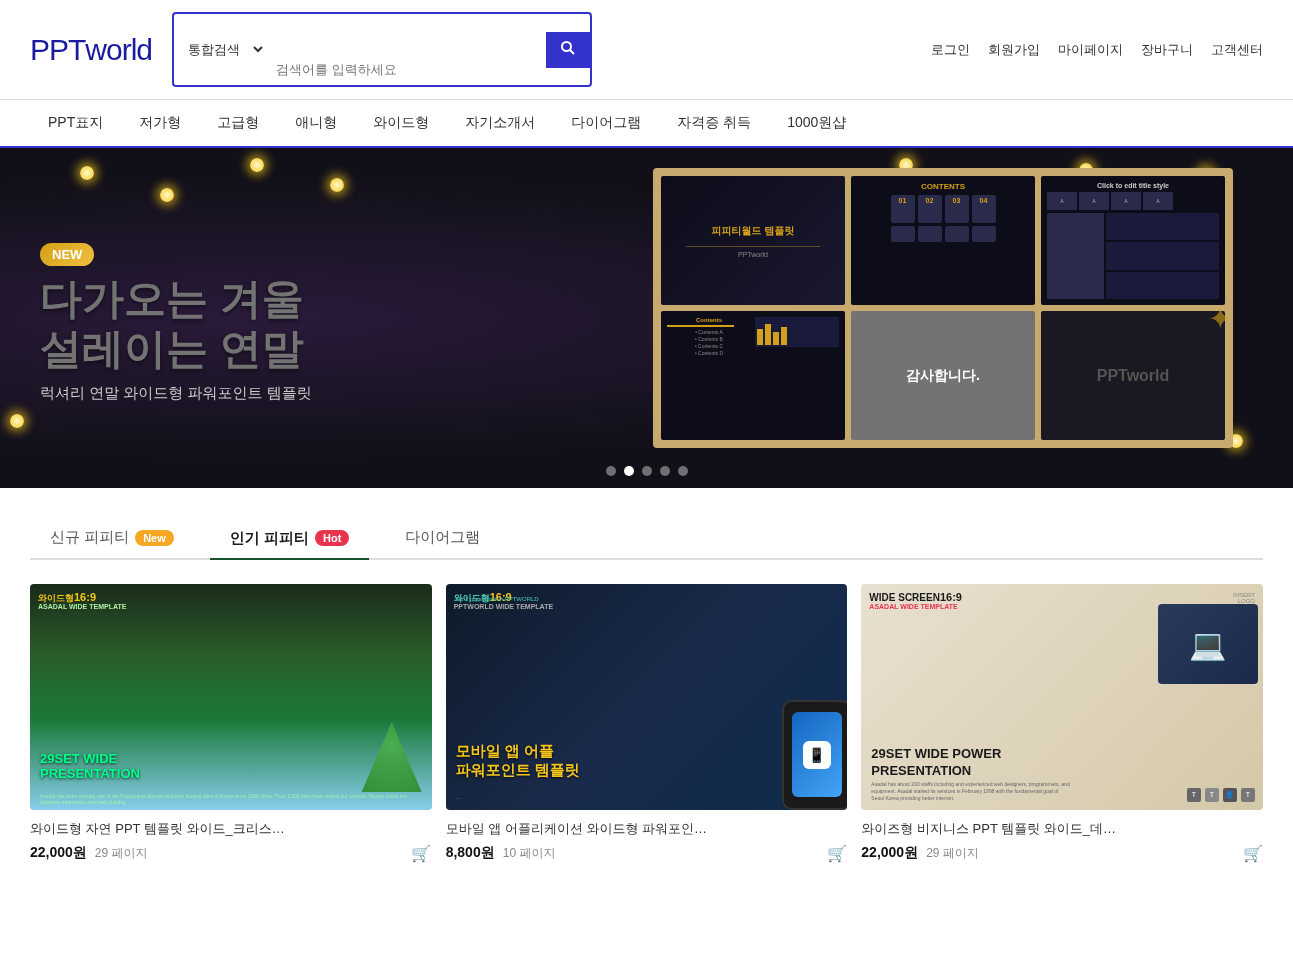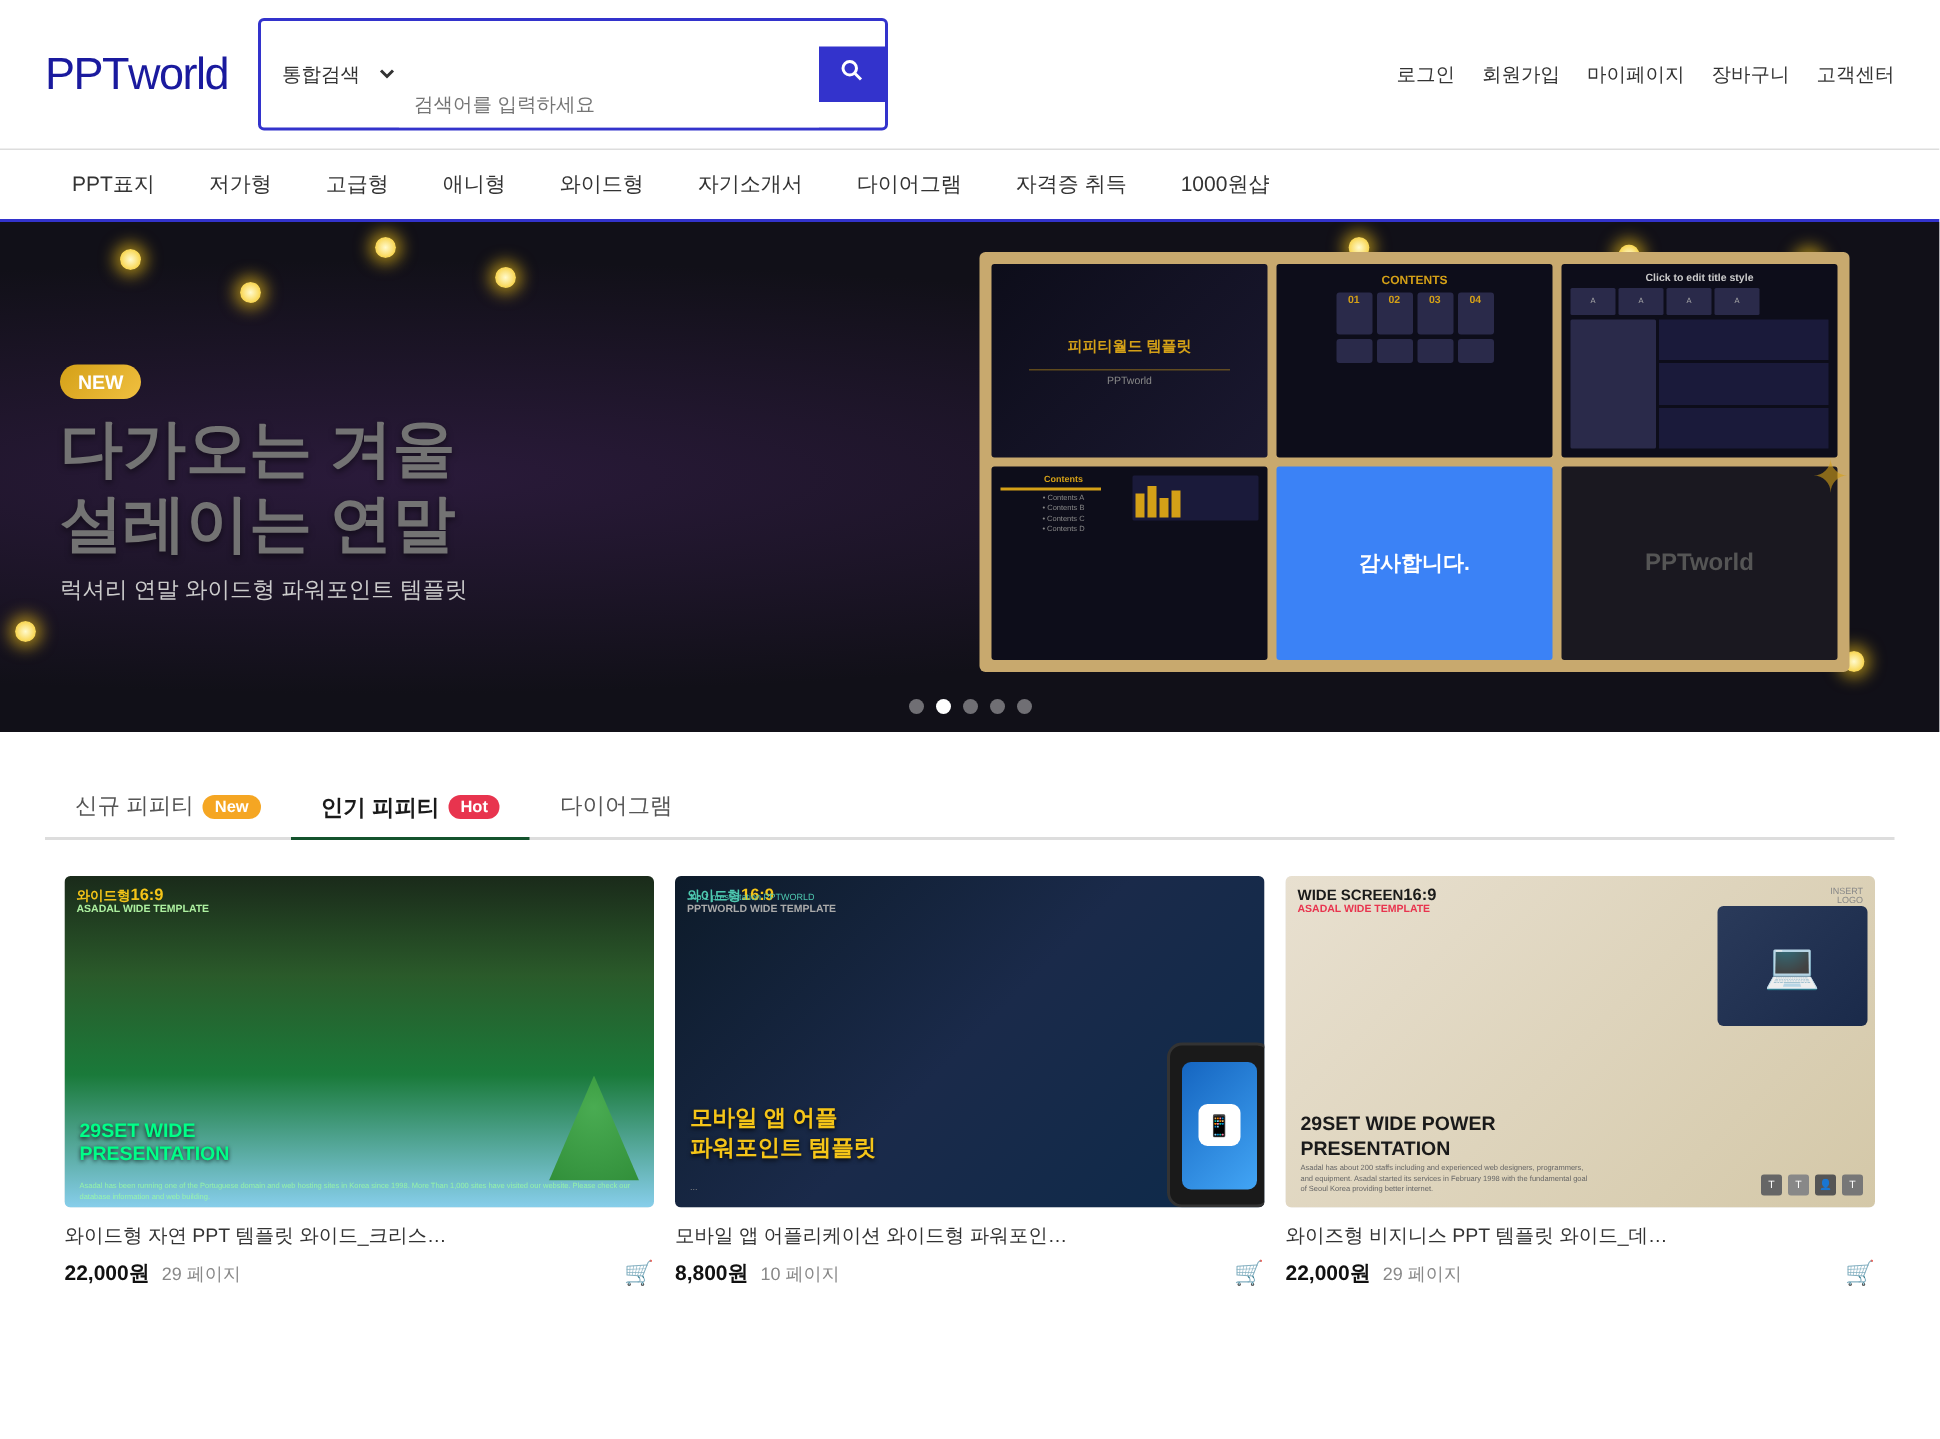--- a/index.html
+++ b/index.html
@@ -32,39 +32,39 @@
     .banner-new-badge { display: inline-block; background: linear-gradient(135deg, #d4a017, #f0c040); color: #fff; font-size: 13px; font-weight: 700; padding: 4px 12px; border-radius: 20px; margin-bottom: 8px; }
     .banner-title { font-size: 42px; font-weight: 900; line-height: 1.2; color: #737373; margin-bottom: 10px; text-shadow: 0 2px 4px rgba(0,0,0,0.5); }
     .banner-subtitle { font-size: 15px; color: #ccc; margin-top: 8px; }
     .banner-preview { position: relative; width: 600px; height: 300px; flex-shrink: 0; }
     .preview-frame { background: #c8a96e; border-radius: 4px; padding: 8px; width: 580px; height: 280px; display: grid; grid-template-columns: 1fr 1fr 1fr; grid-template-rows: 1fr 1fr; gap: 6px; }
     .preview-cell { background: #1a1820; border-radius: 2px; overflow: hidden; display: flex; align-items: center; justify-content: center; font-size: 9px; color: #ccc; text-align: center; position: relative; }
     .preview-cell-1 { background: linear-gradient(135deg, #0d0d1a 0%, #1a1830 100%); text-align: center; }
     .preview-cell-2 { background: #0d0d1a; }
     .preview-cell-3 { background: #0d0d1a; }
     .preview-cell-4 { background: #0d0d1a; }
-    .preview-cell-5 { background: #3b82f6; }
+    .preview-cell-5 { background: #737373; }
     .preview-cell-6 { background: #1a1820; color: #666; font-size: 13px; font-weight: 700; }
     .banner-dots { position: absolute; bottom: 12px; left: 50%; transform: translateX(-50%); display: flex; gap: 8px; }
     .banner-dot { width: 10px; height: 10px; border-radius: 50%; background: rgba(255,255,255,0.4); cursor: pointer; }
     .banner-dot.active { background: #fff; }
     
     .lights { position: absolute; top: 0; left: 0; width: 100%; height: 100%; pointer-events: none; }
     .light { position: absolute; width: 14px; height: 14px; border-radius: 50%; background: radial-gradient(circle, #fffacd, #f5c518); box-shadow: 0 0 10px 4px rgba(245,197,24,0.6); }
 
     
     .tabs-section { padding: 30px 30px 0; }
-    .tabs-header { display: flex; align-items: center; gap: 0; border-bottom: 2px solid #ddd; margin-bottom: 24px; }
+    .tabs-header { display: flex; align-items: center; gap: 16px; border-bottom: 2px solid #ddd; margin-bottom: 24px; }
     .tab-item { display: flex; align-items: center; gap: 6px; padding: 10px 20px; font-size: 15px; color: #555; cursor: pointer; white-space: nowrap; border-bottom: 3px solid transparent; margin-bottom: -2px; }
     .tab-item.active { color: #1a1a1a; font-weight: 700; border-bottom: 2px solid #14532d; align-items: center; }
     .tab-badge-new { background: #f5a623; color: #fff; font-size: 11px; padding: 2px 8px; border-radius: 10px; font-weight: 700; }
     .tab-badge-hot { background: #e8344e; color: #fff; font-size: 11px; padding: 2px 8px; border-radius: 10px; font-weight: 700; }
 
     
-    .product-grid { display: grid; grid-template-columns: repeat(3, 1fr); gap: 14px; padding: 0 43px 40px; }
+    .product-grid { display: grid; grid-template-columns: repeat(3, 1fr); gap: 14px; padding: 0 30px 40px; }
     .product-card { cursor: pointer; }
     .product-thumb { width: 100%; aspect-ratio: 16/9; border-radius: 4px; overflow: hidden; background: #eee; position: relative; margin-bottom: 10px; }
     .product-title { font-size: 13px; color: #333; margin-bottom: 6px; white-space: nowrap; overflow: hidden; text-overflow: ellipsis; }
     .product-meta { display: flex; align-items: center; justify-content: space-between; }
     .product-price { font-size: 14px; font-weight: 700; color: #111; }
     .product-pages { font-size: 12px; color: #888; margin-left: 8px; }
     .product-cart { color: #888; font-size: 16px; cursor: pointer; }
     .product-price-wrap { display: flex; align-items: center; }
 
     

